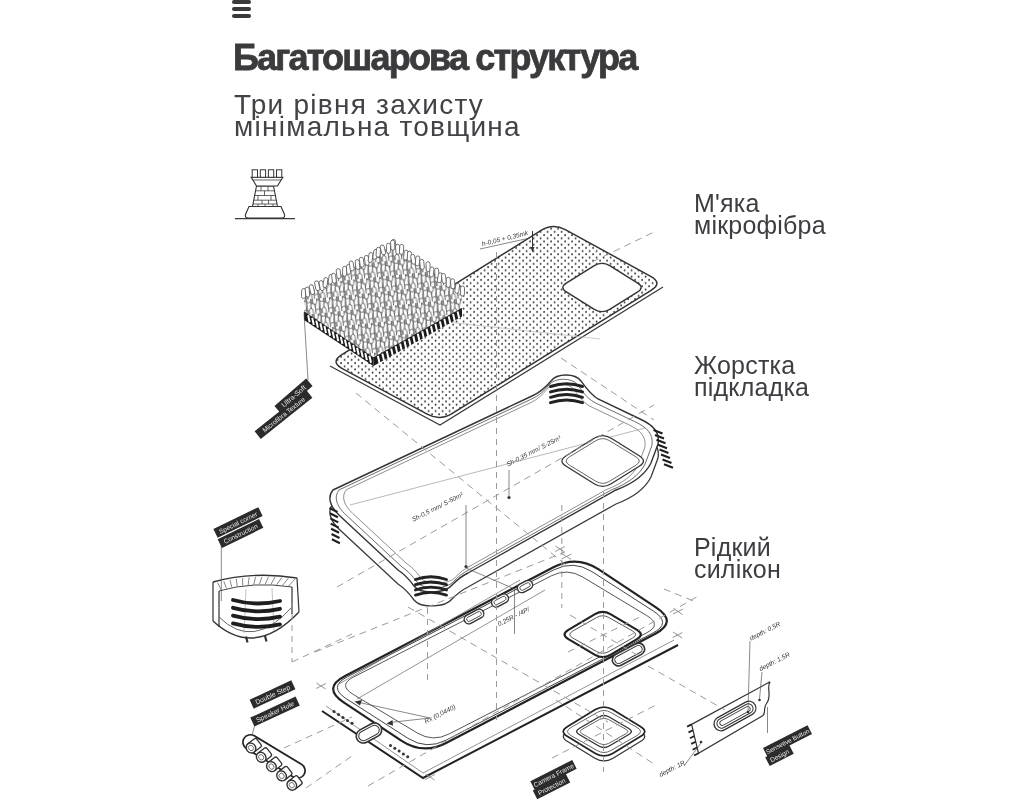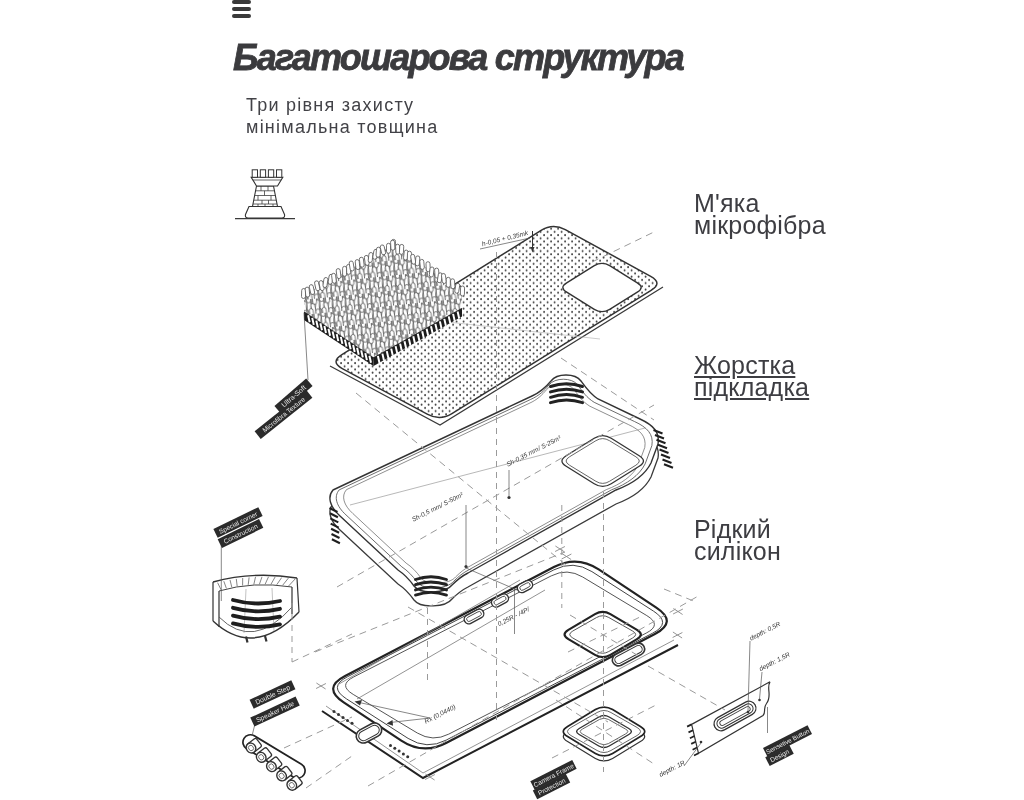--- a/index.html
+++ b/index.html
@@ -1,38 +1,38 @@
 <!DOCTYPE html>
 <html><head>
 <meta charset="utf-8">
 <style>
 * { margin:0; padding:0; box-sizing:border-box; }
 html,body { width:1024px; height:800px; background:#ffffff; overflow:hidden; }
 body { font-family:"Liberation Sans", sans-serif; position:relative; }
 .soft { filter: blur(0.3px); }
-.title { position:absolute; left:233px; top:40px; font-size:36px; font-weight:bold; font-style:italic;
+.title { position:absolute; left:233px; top:40px; font-size:36px; font-weight:bold; 
   color:#3b3b3e; letter-spacing:-1.8px; white-space:nowrap; line-height:36px; -webkit-text-stroke:0.8px #3b3b3e; }
-.sub { position:absolute; left:234px; top:94px; font-size:18px; color:#424247; line-height:22px; letter-spacing:1.25px;margin-left:12px; }
+.sub { position:absolute; left:234px; top:94px; font-size:28px; color:#424247; line-height:22px; letter-spacing:1.25px; }
 .lbl { position:absolute; font-size:25px; color:#3d3d42; line-height:21.5px; letter-spacing:0.2px; }
 .burger { position:absolute; left:232px; top:0px; }
 .burger div { width:18.5px; height:4.1px; background:#3a3a3a; border-radius:2px; margin-bottom:2.9px; }
 </style>
 </head>
 <body>
 <div class="soft">
 <div class="burger">
       <div></div>
       <div></div>
       <div></div>
     </div>
 <div class="title">Багатошарова структура</div>
 <div class="sub">Три рівня захисту<br>мінімальна товщина</div>
 <div class="lbl" style="left:694px; top:193px;">М'яка<br>мікрофібра</div>
-<div class="lbl" style="left:694px; top:355px;text-decoration:underline;">Жорстка<br>підкладка</div>
-<div class="lbl" style="left:694px; top:519px;">Рідкий<br>силікон</div>
+<div class="lbl" style="left:694px; top:355px;">Жорстка<br>підкладка</div>
+<div class="lbl" style="left:694px; top:537px;">Рідкий<br>силікон</div>
 <svg width="1024" height="800" viewBox="0 0 1024 800" style="position:absolute;left:0;top:0;">
 <defs>
 <pattern id="dots" width="7.0" height="6.4" patternUnits="userSpaceOnUse">
  <circle cx="1.6" cy="1.5" r="0.95" fill="#3f3f3f"></circle>
  <circle cx="5.1" cy="4.7" r="0.95" fill="#3f3f3f"></circle>
 </pattern>
 <pattern id="fur" width="13" height="15" patternUnits="userSpaceOnUse" patternTransform="rotate(-6)">
  <rect width="13" height="15" fill="#9b9b9b"></rect>
  <rect x="0.4" y="0.5" width="4.0" height="11" rx="2.0" fill="#ffffff" stroke="#555" stroke-width="0.8" transform="rotate(4 2.4 6)"></rect>
  <rect x="4.6" y="4.5" width="4.0" height="12" rx="2.0" fill="#ffffff" stroke="#555" stroke-width="0.8" transform="rotate(-6 6.6 10.5)"></rect>

